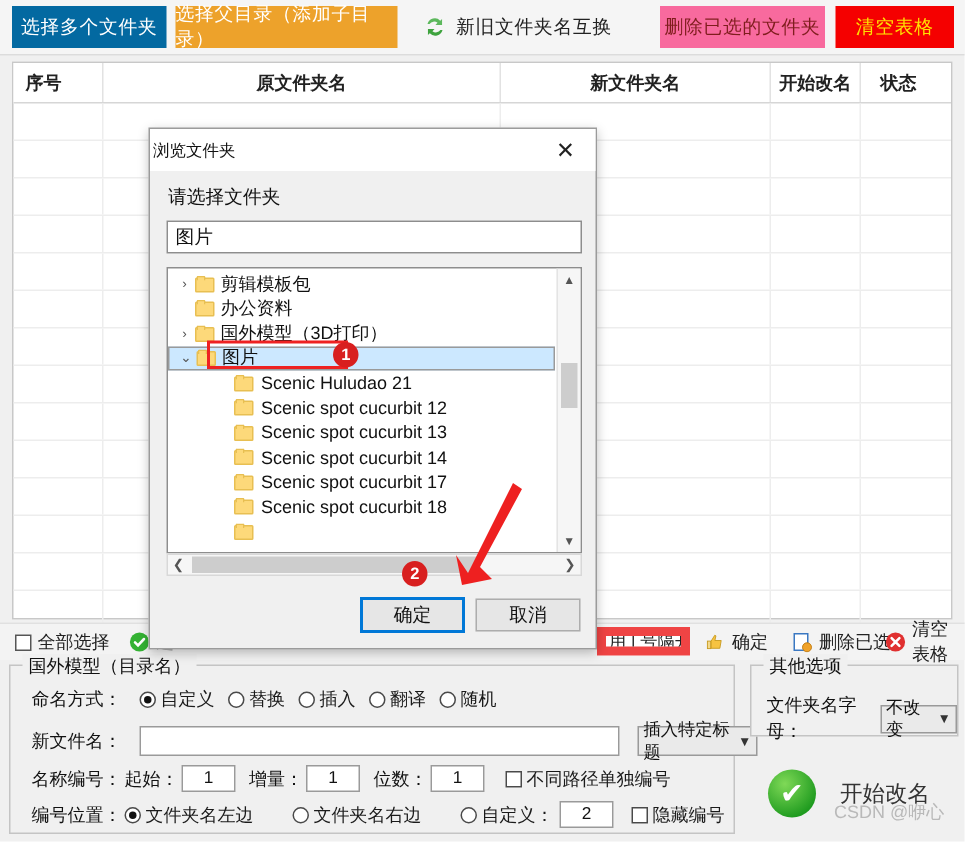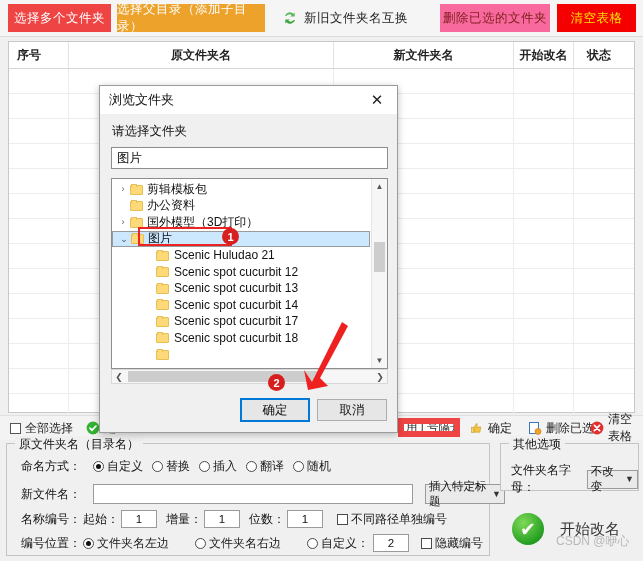--- a/index.html
+++ b/index.html
@@ -7,21 +7,21 @@
     width:643px;height:561px;overflow:hidden;position:relative;
     background:#f0f0f0;
     font-family:"Liberation Sans","DejaVu Sans",sans-serif;
     font-size:12px;color:#1a1a1a;
     -webkit-font-smoothing:antialiased;
   }
   
   #toolbar{position:absolute;left:0;top:0;width:643px;height:36px;background:#f5f5f5;border-bottom:1px solid #dcdcdc;}
   .tb-btn{position:absolute;top:4px;height:28px;display:flex;align-items:center;justify-content:center;
           font-size:12.5px;letter-spacing:.5px;cursor:pointer;box-sizing:border-box;}
-  #btn-multi{left:8px;width:103px;background:#ef4444;color:#fff;}
+  #btn-multi{left:8px;width:103px;background:#0369a1;color:#fff;}
   #btn-parent{left:117px;width:148px;background:#eda22b;color:#fff;}
   #btn-swap{left:278px;width:142px;background:transparent;color:#222;justify-content:flex-start;padding-left:26px;}
   #btn-swap .swap-ico{position:absolute;left:4px;top:6px;width:16px;height:16px;}
   #btn-del{left:440px;width:110px;background:#f86a9e;color:#7f1d1d;}
   #btn-clear{left:557px;width:79px;background:#f50000;color:#ffe000;}
 
   
   #table{position:absolute;left:8px;top:41px;width:627px;height:372px;background:#fff;border:1px solid #c8c8c8;box-sizing:border-box;}
   #thead{display:flex;height:26px;border-bottom:1px solid #d6d6d6;background:#fff;font-weight:bold;}
   #thead .th{display:flex;align-items:center;justify-content:center;font-size:12px;color:#222;border-right:1px solid #e2e2e2;box-sizing:border-box;}
@@ -74,21 +74,21 @@
   #startbtn{position:absolute;left:500px;top:503px;width:139px;height:52px;display:flex;align-items:center;cursor:pointer;}
   #startbtn .circle{width:32px;height:32px;border-radius:50%;background:radial-gradient(circle at 35% 30%,#7fd957,#1f9b1f 75%);
       margin-left:12px;display:flex;align-items:center;justify-content:center;color:#fff;font-size:19px;font-weight:bold;}
   #startbtn .slabel{margin-left:16px;font-size:15px;color:#333;}
   #watermark{position:absolute;left:556px;top:533px;font-size:12px;color:#b9b9b9;}
 
   
   #dialog{position:absolute;left:99px;top:85px;width:299px;height:348px;background:#f0f0f0;border:1px solid #9b9b9b;
           box-shadow:0 2px 7px rgba(0,0,0,.25);box-sizing:border-box;}
   #dlg-title{position:absolute;left:0;top:0;width:100%;height:28px;background:#fff;display:flex;align-items:center;}
-  #dlg-title .t{margin-left:9px;font-size:13px;color:#111;}
+  #dlg-title .t{margin-left:2px;font-size:11px;color:#111;}
   #dlg-close{position:absolute;right:0;top:0;width:40px;height:28px;display:flex;align-items:center;justify-content:center;
              font-size:15px;color:#222;cursor:pointer;}
   #dlg-prompt{position:absolute;left:12px;top:37px;font-size:12.5px;color:#111;}
   #dlg-path{position:absolute;left:11px;top:61px;width:277px;height:22px;border:1px solid #8d8d8d;background:#fff;
             display:flex;align-items:center;padding-left:5px;box-sizing:border-box;font-size:12.5px;color:#111;}
   #dlg-tree{position:absolute;left:11px;top:92px;width:277px;height:191px;background:#fff;border:1px solid #8d8d8d;box-sizing:border-box;overflow:hidden;}
   .tree-list{position:absolute;left:0;top:2px;width:258px;}
   .tnode{height:16.5px;display:flex;align-items:center;font-size:12px;color:#111;white-space:nowrap;cursor:pointer;}
   .tnode .arrow{width:14px;text-align:center;font-size:9px;color:#555;flex:none;}
   .tnode .folder{width:13px;height:11px;flex:none;margin-right:4px;position:relative;}
@@ -278,21 +278,21 @@
   <div class="mb-item" id="mb-clear">
     <svg class="mb-ico" viewBox="0 0 14 14">
       <circle cx="7" cy="7" r="6.4" fill="#e03030"></circle>
         <path d="M4.4 4.4l5.2 5.2M9.6 4.4l-5.2 5.2" stroke="#fff" stroke-width="1.7" stroke-linecap="round"></path>
     </svg>
     <span>清空表格</span>
   </div>
 </div>
 
 <div id="panel-left">
-  <div class="grp-title">原文件夹名（目录名）</div>
+  <div class="grp-title">国外模型（目录名）</div>
 
   <div id="r1">
     <span class="row-lbl" style="width:72px">命名方式：</span>
     <span class="radio on">
         <i class="rb"></i>
         <span>自定义</span>
       </span>
     <span class="radio">
         <i class="rb"></i>
         <span>替换</span>

